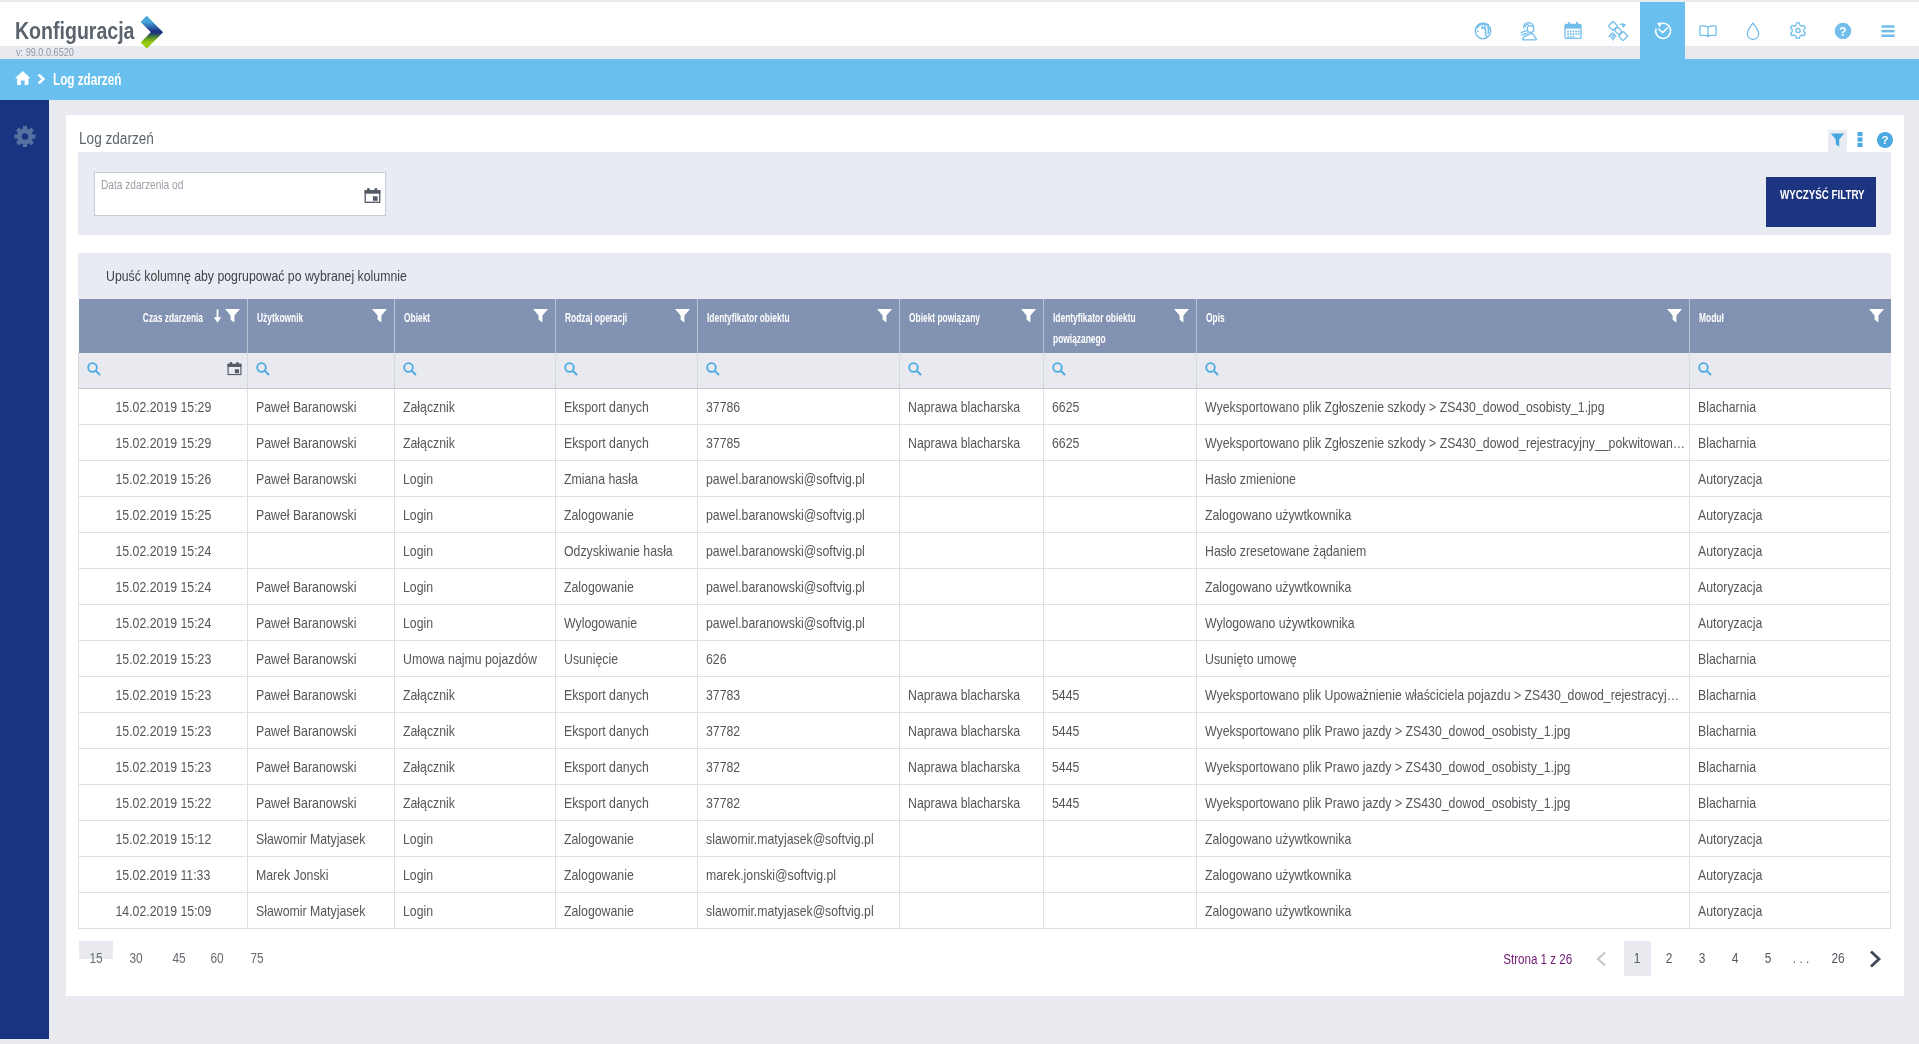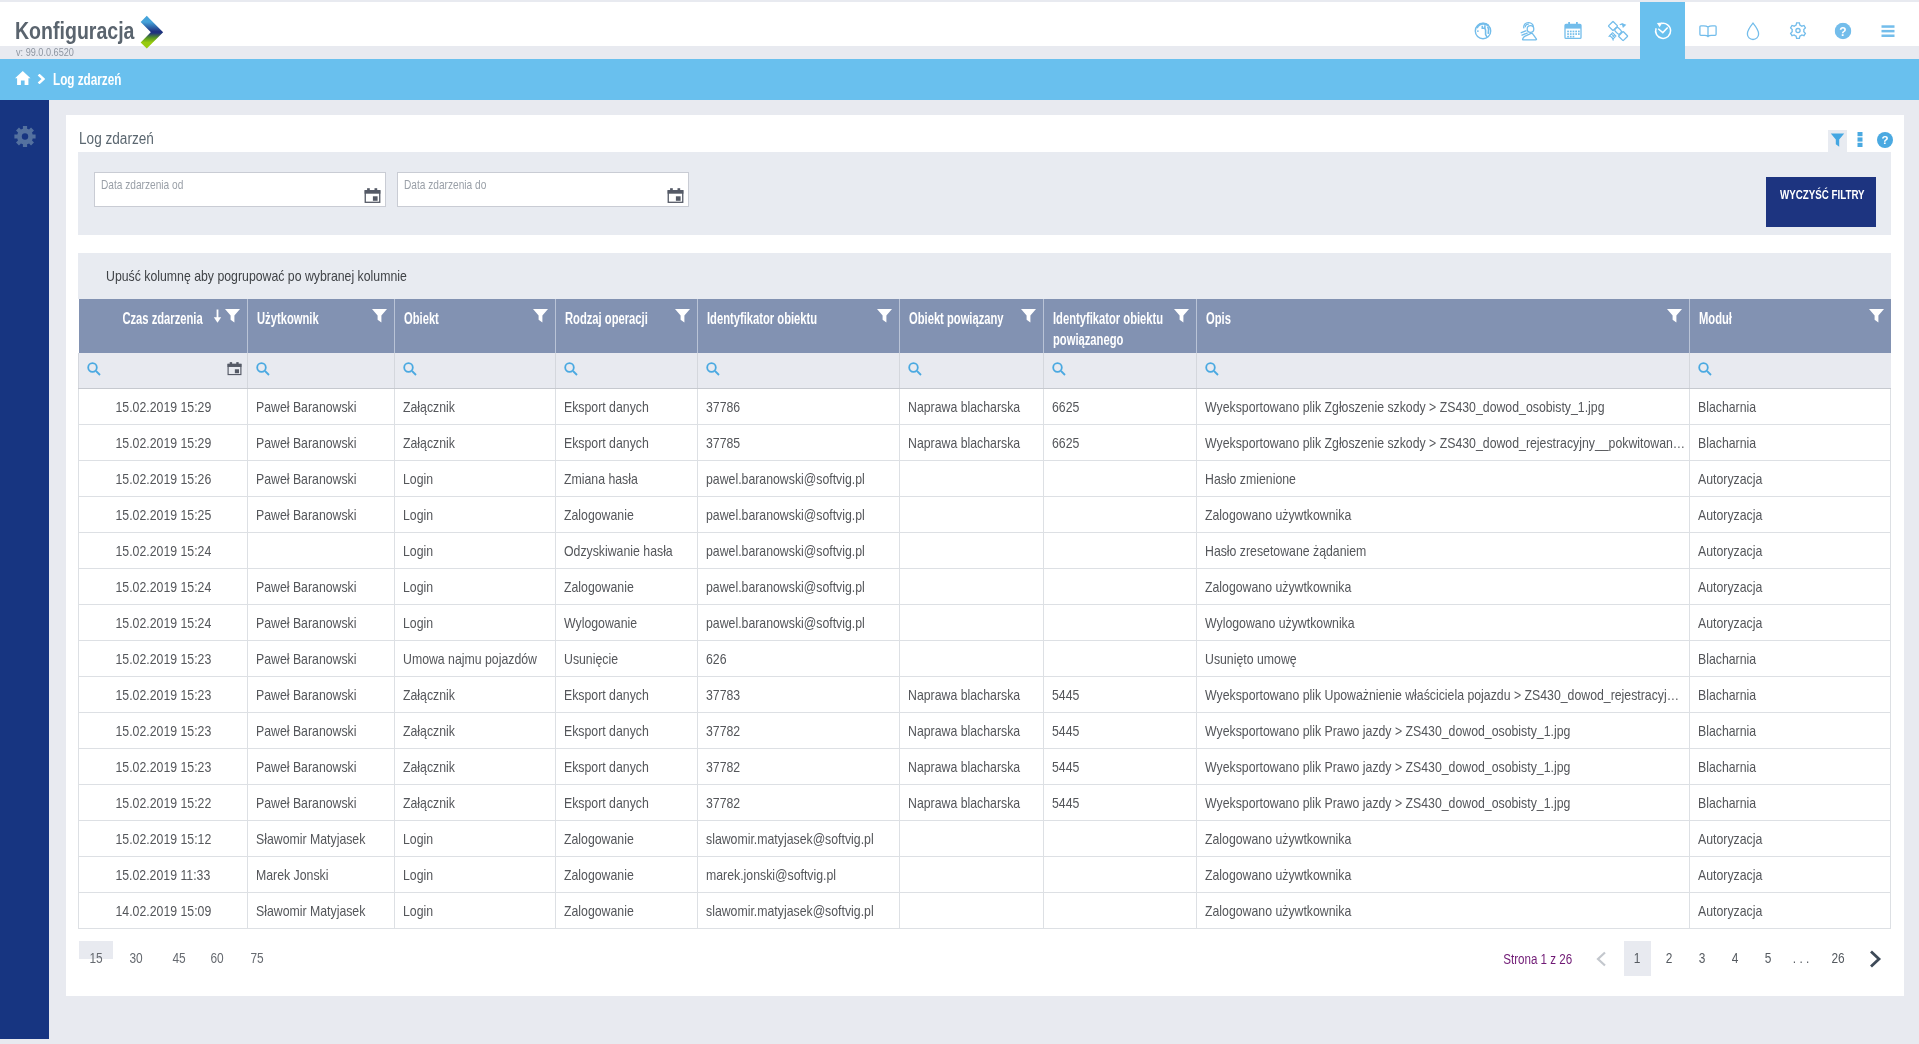--- a/index.html
+++ b/index.html
@@ -22,35 +22,35 @@
     transform:scaleX(.69); transform-origin:0 0; white-space:nowrap;}
   .sidebar { position:absolute; left:0; top:100px; width:49px; height:939px; background:#173581; }
   .sb-gear { position:absolute; left:14px; top:25px; }
   .card { position:absolute; left:66px; top:115px; width:1838px; height:881px; background:#fff; }
   .card-title { position:absolute; left:13px; top:14.5px; font-size:16px; color:#5b6770;
     transform:scaleX(.85); transform-origin:0 0; }
   .funnelbox { position:absolute; left:1762px; top:15px; width:19px; height:22px; background:#e8ebf1; }
   .kebab { position:absolute; left:1791px; top:17px; }
   .helpbtn { position:absolute; left:1811px; top:17px; }
   .filterzone { position:absolute; left:12px; top:36.5px; width:1813px; height:83.5px; background:#e8ebf1; }
-  .dinput { position:absolute; top:20.5px; width:292px; height:35px; background:#fff; border:1px solid #c9ccd4; }
+  .dinput { position:absolute; top:20.5px; width:292px; height:44px; background:#fff; border:1px solid #c9ccd4; }
   .dinput .lbl { position:absolute; left:5.5px; top:3.5px; font-size:13px; color:#9aa0a8;
     transform:scaleX(.78); transform-origin:0 0; white-space:nowrap; }
   .dinput svg { position:absolute; right:4px; top:15px; }
   .clearbtn { position:absolute; left:1688px; top:25.5px; width:110px; height:50px; background:#1d3480;
     color:#fff; font-size:13px; font-weight:bold; text-align:center; line-height:35px; white-space:nowrap; }
   .clearbtn span { display:inline-block; transform:scaleX(.75); transform-origin:50% 50%; }
   .groupbar { position:absolute; left:12px; top:138px; width:1813px; height:46px; background:#e8ebf1;
     font-size:15px; color:#3f4246; line-height:46px; padding-left:28px; }
   .groupbar span { display:inline-block; transform:scaleX(.82); transform-origin:0 50%; }
   .grid { position:absolute; left:12px; top:184px; width:1813px; border-collapse:collapse; table-layout:fixed; }
   .grid col.c1{width:169px}.grid col.c2{width:147px}.grid col.c3{width:161px}
   .grid col.c4{width:142px}.grid col.c5{width:201.5px}.grid col.c6{width:144.5px}
   .grid col.c7{width:152.5px}.grid col.c8{width:493px}.grid col.c9{width:201.5px}
-  .grid th { background:#8292b2; color:#fff; font-size:16px; font-weight:bold; text-align:left;
+  .grid th { background:#8292b2; color:#fff; font-size:12px; font-weight:bold; text-align:left;
     vertical-align:top; padding:9px 8px 0 9px; height:54px; border-right:1px solid #b9c3d6; position:relative; }
   .grid th .ht { display:inline-block; transform:scaleX(.7); transform-origin:0 0; white-space:nowrap; line-height:21px; }
   .grid th.r .ht { transform-origin:100% 0; }
   .grid th:last-child { border-right:none; }
   .grid th .fun { position:absolute; right:7px; top:10px; }
   .grid th.r { text-align:right; padding-right:44px; }
   .srow td { background:#e8eaf0; height:35px; border-right:1px solid #d4d7dd; border-bottom:1px solid #c6c9cf; padding:0 0 0 8px; }
   .srow td:last-child { border-right:none; }
   .grid td { font-size:15px; color:#54565a; }
   .drow td .t { display:inline-block; transform:scaleX(.82); transform-origin:0 50%; }
@@ -214,32 +214,20 @@
       <svg width="17" height="16" viewBox="0 0 17 16">
           <g fill="#555a66">
             <rect x="3.1" y="0.2" width="2.7" height="2.8"></rect>
             <rect x="10.5" y="0.2" width="2.7" height="2.8"></rect>
             <rect x="0.6" y="2.1" width="15.8" height="3.6"></rect>
           </g>
           <rect x="1.25" y="2.8" width="14.5" height="11.5" fill="none" stroke="#555a66" stroke-width="1.3"></rect>
           <rect x="8.9" y="8.3" width="4.7" height="4.5" fill="#555a66"></rect>
         </svg>
     </div>
-    <div class="dinput" style="left:319px">
-      <div class="lbl">Data zdarzenia do</div>
-      <svg width="17" height="16" viewBox="0 0 17 16">
-          <g fill="#555a66">
-            <rect x="3.1" y="0.2" width="2.7" height="2.8"></rect>
-            <rect x="10.5" y="0.2" width="2.7" height="2.8"></rect>
-            <rect x="0.6" y="2.1" width="15.8" height="3.6"></rect>
-          </g>
-          <rect x="1.25" y="2.8" width="14.5" height="11.5" fill="none" stroke="#555a66" stroke-width="1.3"></rect>
-          <rect x="8.9" y="8.3" width="4.7" height="4.5" fill="#555a66"></rect>
-        </svg>
-    </div>
     <div class="clearbtn"><span>WYCZYŚĆ FILTRY</span></div>
   </div>
   <div class="groupbar"><span>Upuść kolumnę aby pogrupować po wybranej kolumnie</span></div>
   <table class="grid">
     <colgroup>
         <col class="c1">
         <col class="c2">
         <col class="c3">
         <col class="c4">
         <col class="c5">

